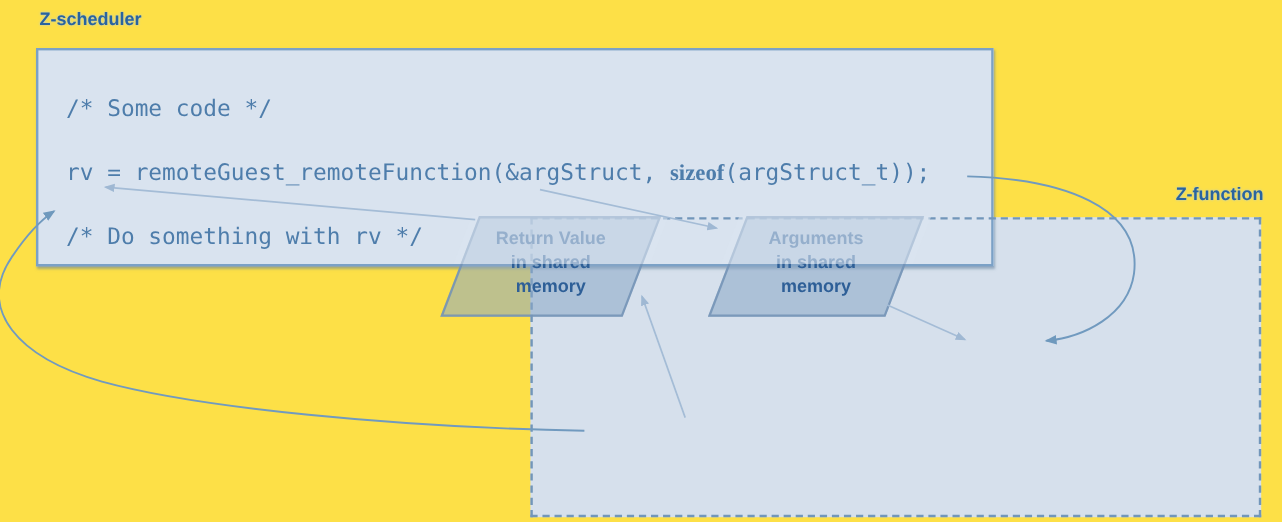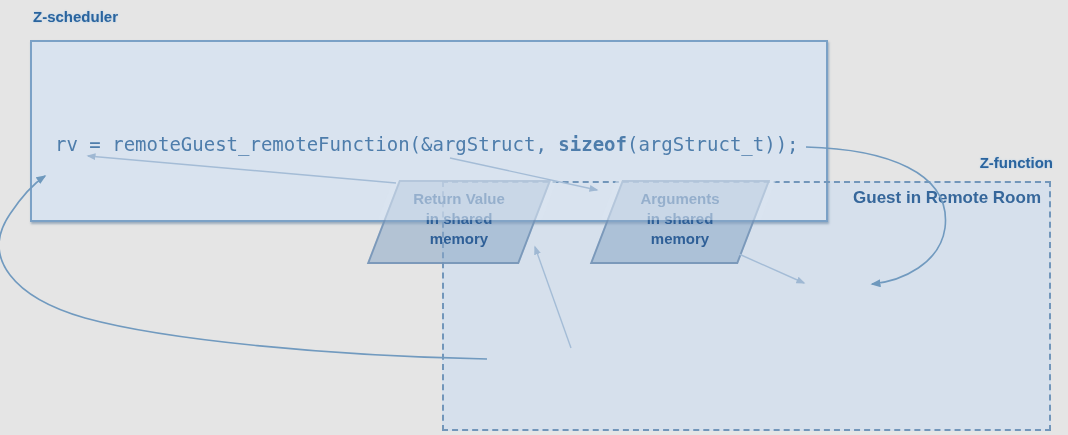--- a/index.html
+++ b/index.html
@@ -1,16 +1,16 @@
 <!DOCTYPE html>
 <html><head>
 <meta charset="utf-8">
 <style>
   html,body{margin:0;padding:0;background:#ffffff;}
-  .canvas{position:relative;width:1068px;height:435px;background:#e5e5e5;overflow:hidden;
+  .canvas{position:relative;width:1068px;height:435px;background:#fde047;overflow:hidden;
           font-family:"Liberation Sans","DejaVu Sans",sans-serif;}
   .abs{position:absolute;}
   
   .z-fill{left:442px;top:181px;width:609px;height:250px;background:#d6e0ec;}
   .core-fill{left:30px;top:40px;width:798px;height:182px;background:#d9e3ef;}
   
   .core-border{left:30px;top:40px;width:798px;height:182px;box-sizing:border-box;
                border:2px solid #7ba1c6;box-shadow:1px 2px 2px rgba(96,125,155,0.55);}
   .z-border{left:442px;top:181px;width:609px;height:250px;box-sizing:border-box;
             border:2px dashed #7296ba;}
@@ -18,21 +18,21 @@
   .tag{font-size:15px;font-weight:bold;color:#2a649e;text-shadow:0 0 2px #a8c8e4;white-space:nowrap;}
   .tag-zsched{left:33px;top:8px;}
   .tag-zfunc{top:154px;right:15px;text-align:right;margin-left:40px;}
   
   .box-title{font-size:17px;font-weight:bold;color:#36679b;white-space:nowrap;}
   .core-title{top:45px;right:252px;text-align:right;} 
   .z-title{top:188px;right:27px;text-align:right;}
   
   .code{font-family:"DejaVu Sans Mono","Liberation Mono",monospace;font-size:19px;
         color:#4e7dab;white-space:pre;line-height:22px;}
-  .code b{font-weight:bold;color:#4e7dab;}
+  .code b{font-weight:bold;color:#4e7dab;font-family:Liberation Serif, serif;}
   .code-1{left:55px;top:80px;}
   .code-2{left:55px;top:133px;}
   .code-3{left:55px;top:186px;}
   
   .para{position:absolute;transform:skewX(-21deg);background:rgba(138,168,198,0.55);
         border:2px solid rgba(114,146,181,0.85);box-sizing:border-box;}
   .para-rv{left:383px;top:180px;width:152px;height:84px;}
   .para-arg{left:606px;top:180px;width:148px;height:84px;}
   .para-text{position:absolute;left:-12px;right:-12px;top:0;bottom:0;transform:skewX(21deg);
              text-align:center;font-size:15px;font-weight:bold;line-height:20px;
@@ -49,23 +49,24 @@
 
   <div class="abs z-fill"></div>
   <div class="abs core-fill"></div>
 
   <div class="abs core-border"></div>
   <div class="abs z-border"></div>
 
   <div class="abs tag tag-zsched">Z-scheduler</div>
   <div class="abs tag tag-zfunc">Z-function</div>
 
-  <div class="abs box-title z-title">Guest in Remote Room</div>
 
+  <div class="abs code code-1">/* Some code */</div>
   <div class="abs code code-2"><span>rv = remoteGuest_remoteFunction(&amp;argStruct, </span><b>sizeof</b><span>(argStruct_t));</span></div>
+  <div class="abs code code-3">/* Do something with rv */</div>
 
   <div class="para para-rv">
     <div class="para-text">
       <div>Return Value</div>
       <div>in shared</div>
       <div>memory</div>
     </div>
     <div class="para-fade"></div>
   </div>
 

